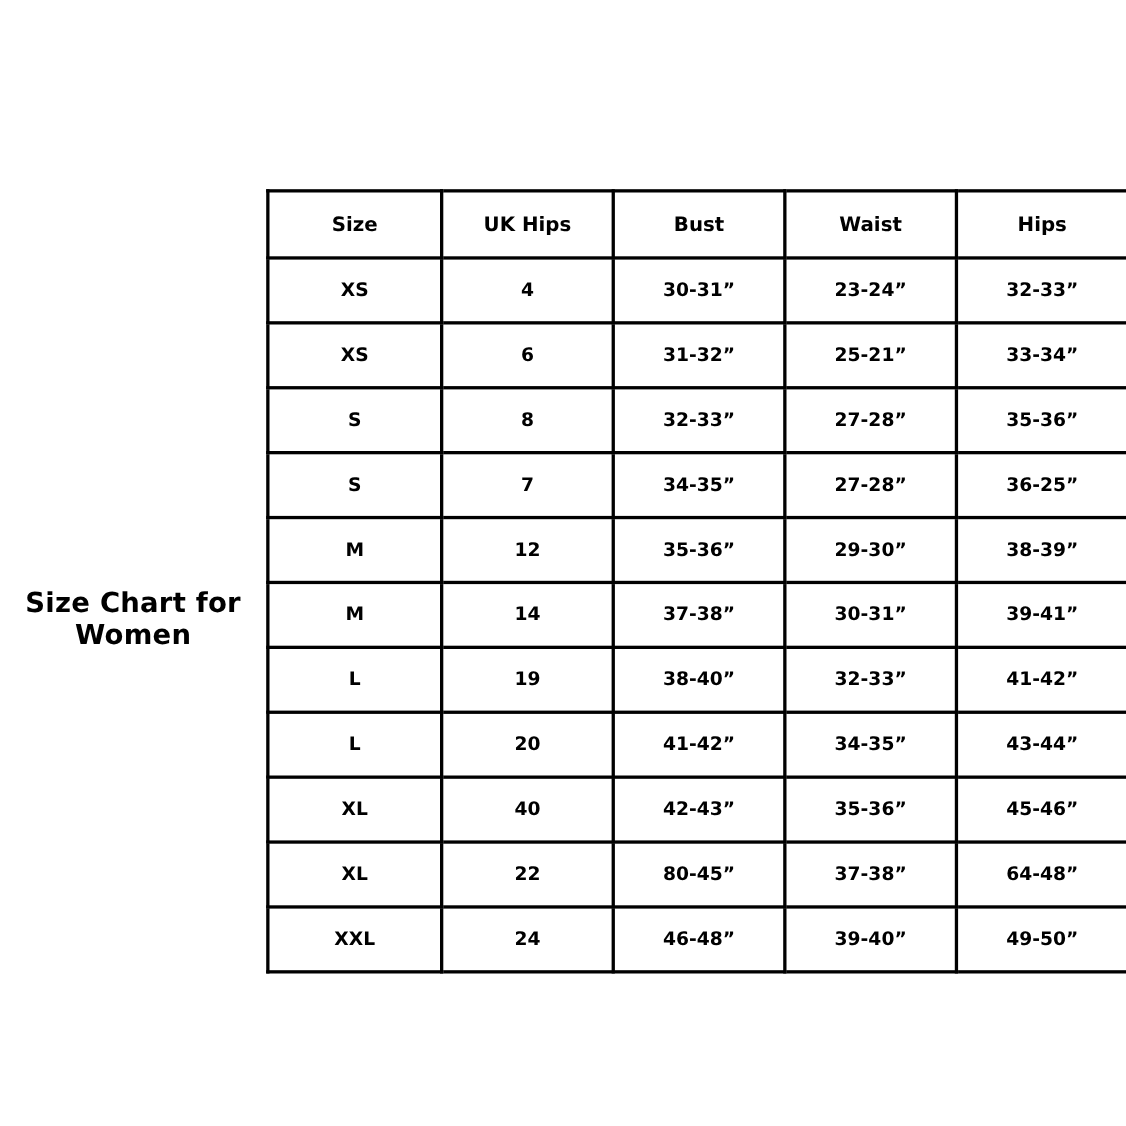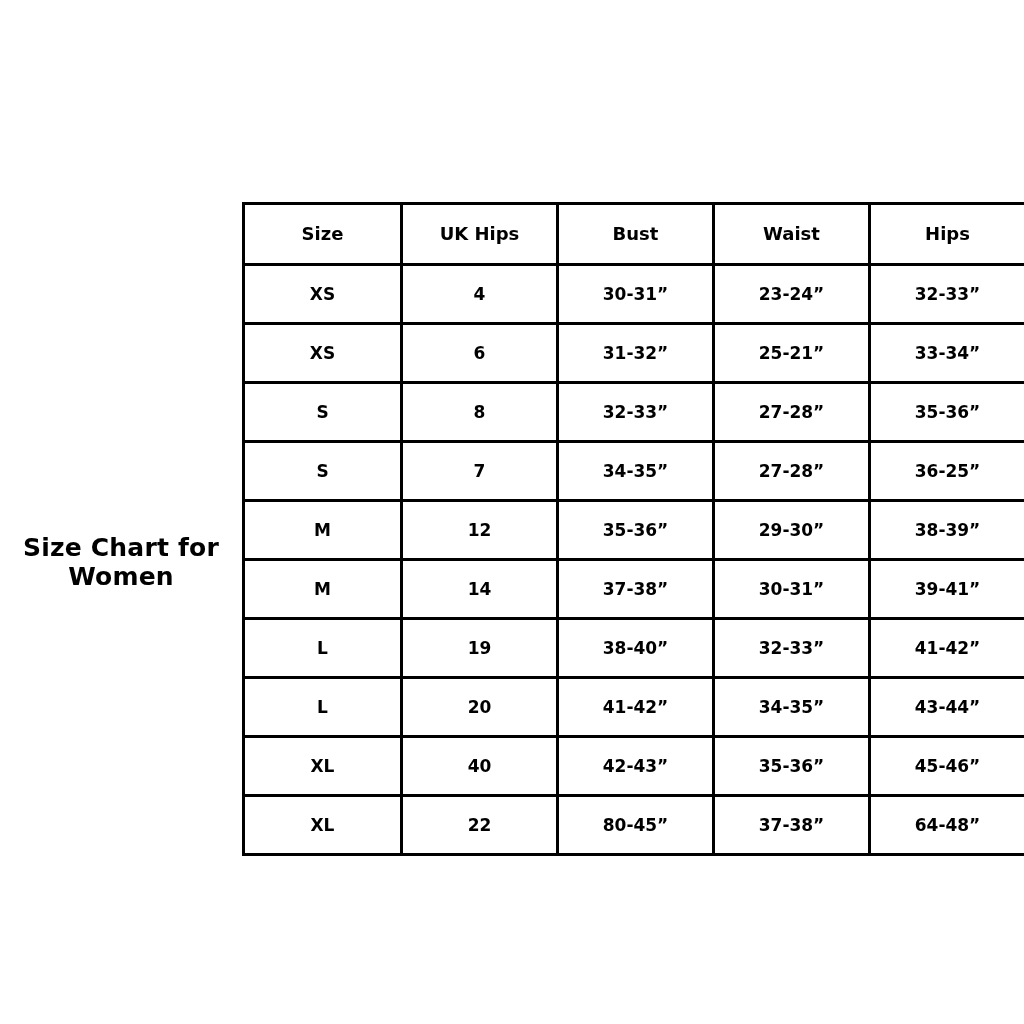--- a/index.html
+++ b/index.html
@@ -150,16 +150,23 @@
           <td>35-36”</td>
           <td>45-46”</td>
         </tr>
         <tr>
           <td>XL</td>
           <td>22</td>
           <td>80-45”</td>
           <td>37-38”</td>
           <td>64-48”</td>
         </tr>
+        <tr>
+          <td>XXL</td>
+          <td>24</td>
+          <td>46-48”</td>
+          <td>39-40”</td>
+          <td>49-50”</td>
+        </tr>
       </tbody>
     </table>
   </div>
 </div>
 
 </body></html>

